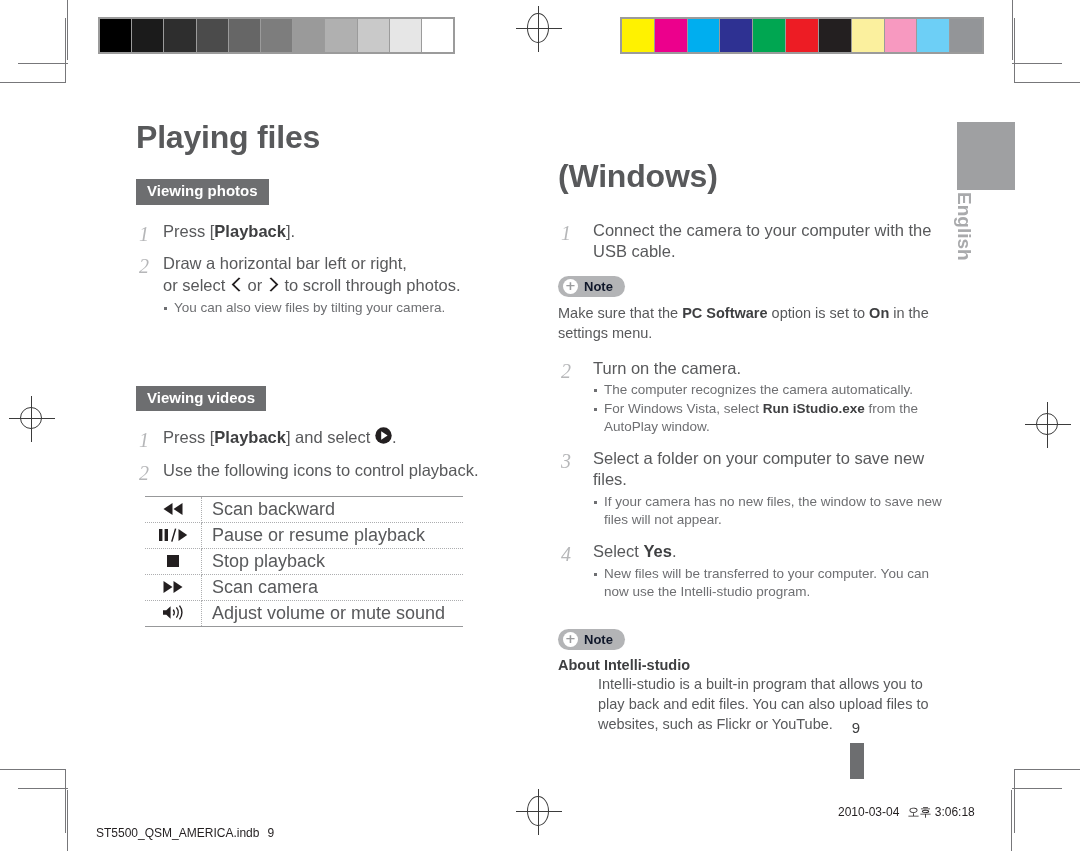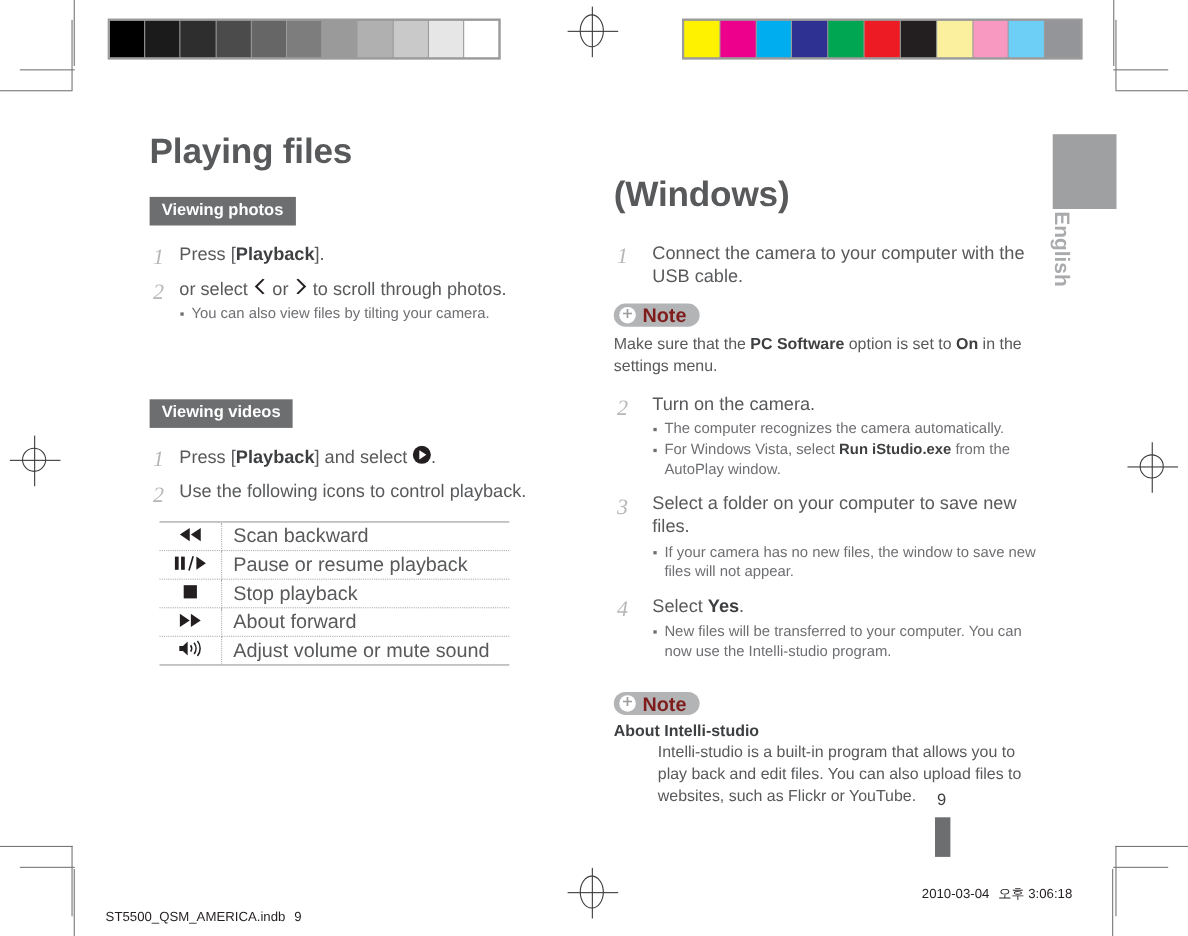--- a/index.html
+++ b/index.html
@@ -174,22 +174,22 @@
     color: #9b9c9e;
     font-size: 13px;
     font-weight: bold;
     line-height: 14px;
     text-align: center;
     margin-right: 6px;
     margin-left: 3px;
     font-family: "DejaVu Sans", sans-serif;
   }
   .note .nlabel {
-    color: #7f1d1d;
-    font-size: 18px;
+    color: #0f172a;
+    font-size: 13px;
     font-weight: bold;
     line-height: 1;
   }
 
   .notebody {
     font-size: 14.5px;
     color: #58595b;
     line-height: 1.36;
     margin-top: 7px;
   }
@@ -323,20 +323,21 @@
     </div>
 
     <div class="step" style="margin-top:16px;">
       <div class="num">1</div>
       <div class="body"><span>Press [</span><b>Playback</b><span>].</span></div>
     </div>
 
     <div class="step" style="margin-top:6px;">
       <div class="num">2</div>
       <div class="body">
+        <div>Draw a horizontal bar left or right,</div>
         <div><span>or select </span><span class="gl" style="margin:0 1px;"><svg width="11" height="15" viewBox="0 0 11 15">
                 <path d="M9.5 1.2 L3.2 7.5 L9.5 13.8 L7.8 14.6 L0.6 7.5 L7.8 0.4 Z" fill="#231f20"></path>
               </svg></span><span> or </span><span class="gl" style="margin:0 1px;"><svg width="11" height="15" viewBox="0 0 11 15">
                 <path d="M1.5 1.2 L7.8 7.5 L1.5 13.8 L3.2 14.6 L10.4 7.5 L3.2 0.4 Z" fill="#231f20"></path>
               </svg></span><span> to scroll through photos.</span></div>
         <ul class="bullets">
           <li>You can also view files by tilting your camera.</li>
         </ul>
       </div>
     </div>
@@ -380,21 +381,21 @@
             <td class="ic"><span class="gl"><svg width="14" height="14" viewBox="0 0 14 14">
                   <rect x="1" y="1" width="12" height="12" fill="#231f20"></rect>
                 </svg></span></td>
             <td class="lbl">Stop playback</td>
           </tr>
           <tr>
             <td class="ic"><span class="gl"><svg width="22" height="14" viewBox="0 0 22 14">
                   <path d="M1.5 1 L1.5 13 L10.5 7 Z" fill="#231f20"></path>
                   <path d="M11.5 1 L11.5 13 L20.5 7 Z" fill="#231f20"></path>
                 </svg></span></td>
-            <td class="lbl">About forward</td>
+            <td class="lbl">Scan camera</td>
           </tr>
           <tr>
             <td class="ic"><span class="gl"><svg width="22" height="15" viewBox="0 0 22 15">
                   <path d="M1 5.2 L4.3 5.2 L8.6 1.2 L8.6 13.8 L4.3 9.8 L1 9.8 Z" fill="#231f20"></path>
                   <path d="M11.3 4.6 A5.2 5.2 0 0 1 11.3 10.4" stroke="#231f20" stroke-width="1.4" fill="none"></path>
                   <path d="M14.4 2.4 A8.2 8.2 0 0 1 14.4 12.6" stroke="#231f20" stroke-width="1.4" fill="none"></path>
                   <path d="M17.5 0.6 A11 11 0 0 1 17.5 14.4" stroke="#231f20" stroke-width="1.4" fill="none"></path>
                 </svg></span></td>
             <td class="lbl">Adjust volume or mute sound</td>
           </tr>

